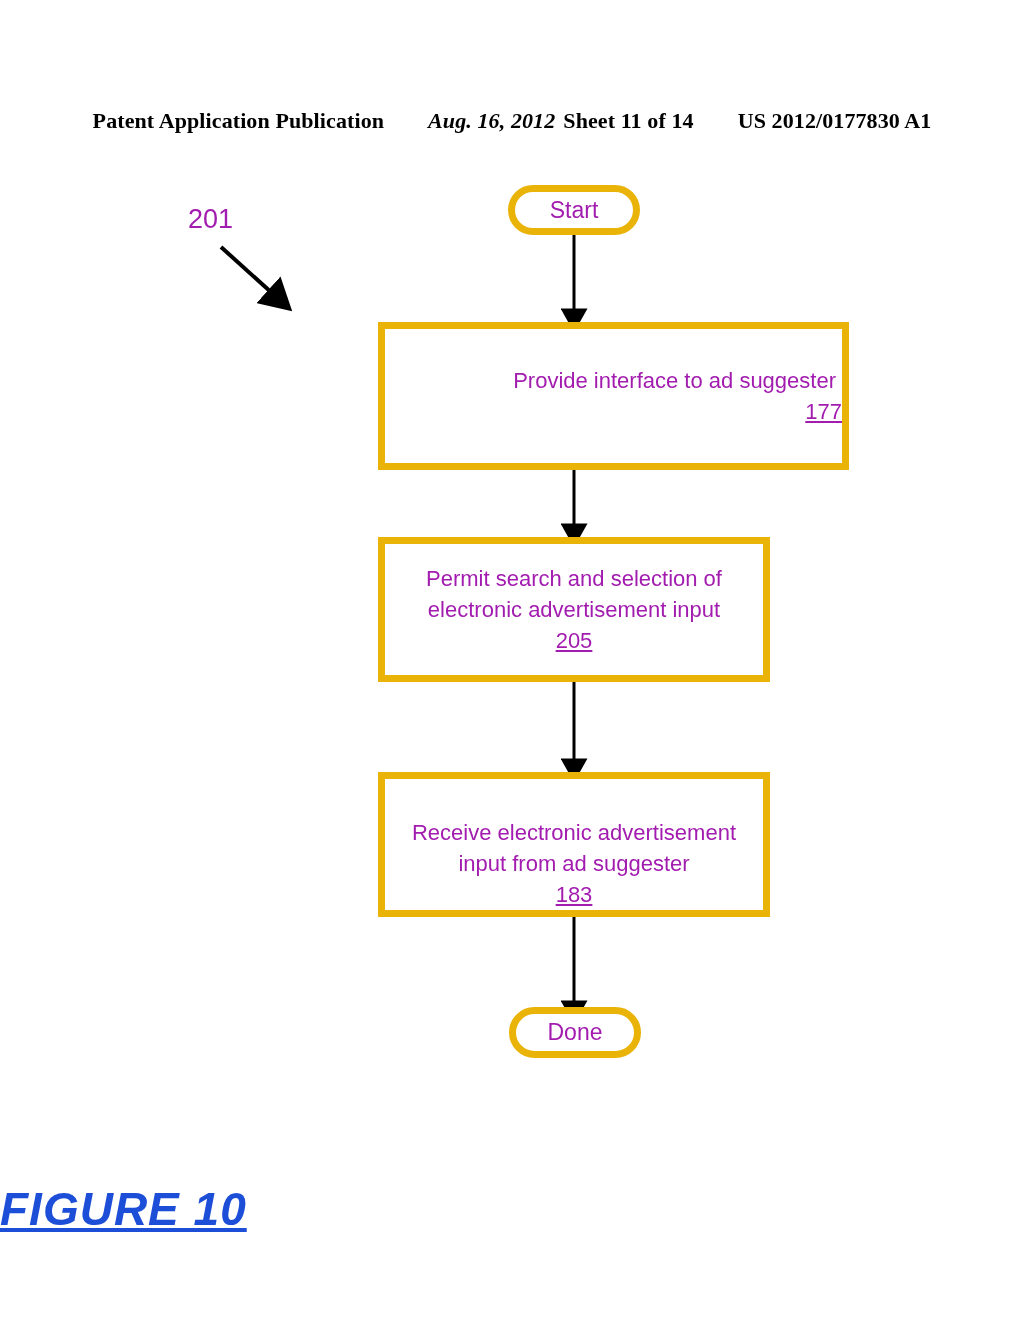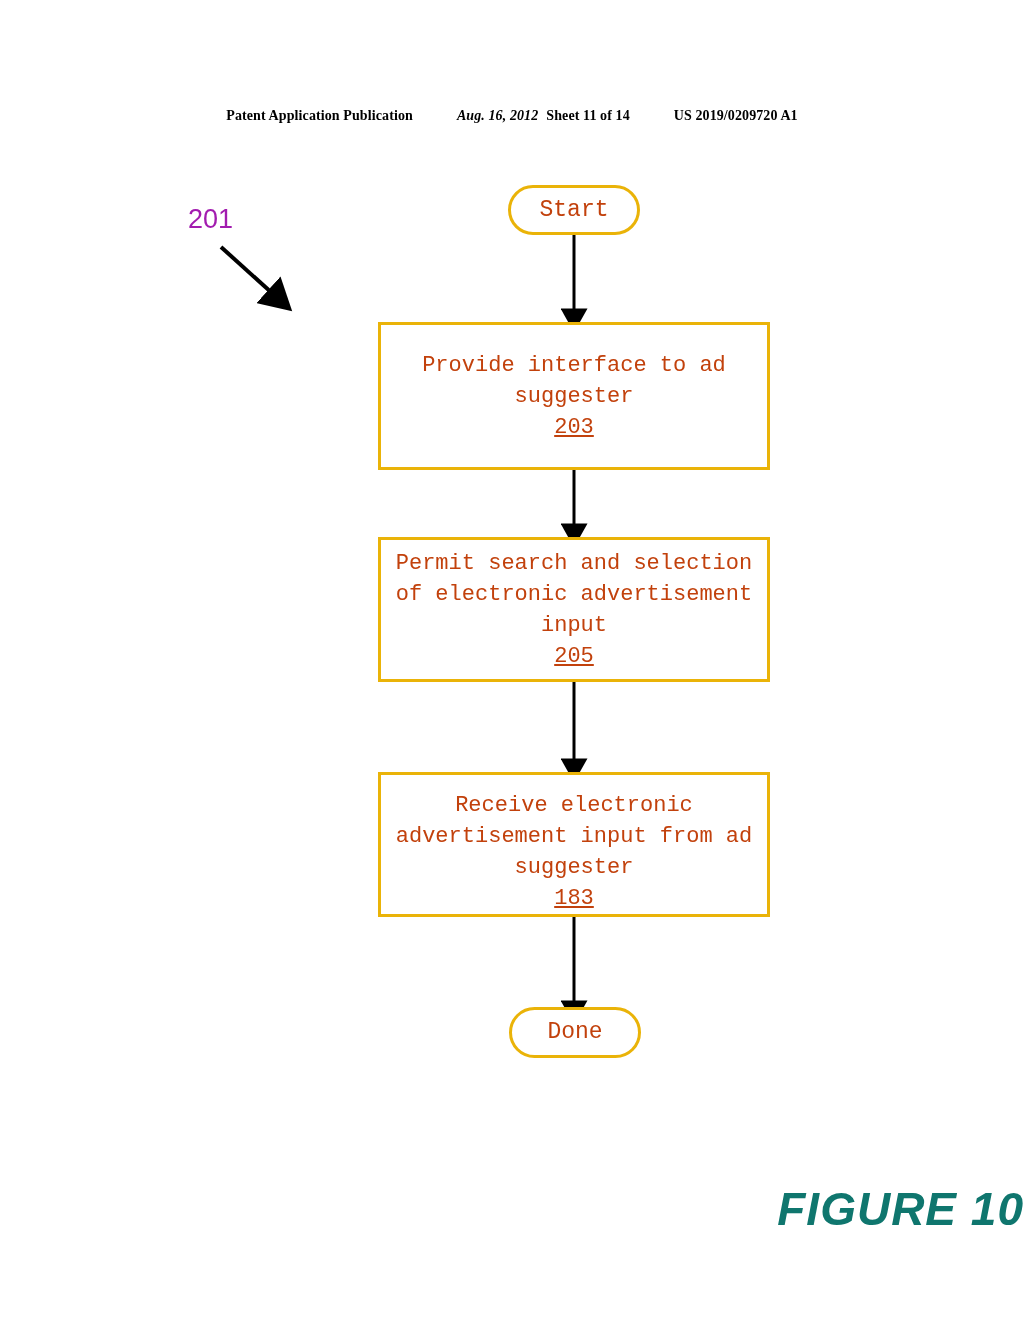--- a/index.html
+++ b/index.html
@@ -22,21 +22,21 @@
     position: absolute;
     left: 0;
     top: 88px;
     width: 1024px;
     height: 26px;
     display: flex;
     justify-content: center;
     align-items: baseline;
     font-family: "Liberation Serif", serif;
     font-weight: bold;
-    font-size: 14px;
+    font-size: 22px;
     letter-spacing: 0.1px;
     white-space: nowrap;
   }
   #page-header .hdr-pub   { margin-right: 44px; }
   #page-header .hdr-date  { margin-right: 8px; font-style: italic; }
   #page-header .hdr-sheet { margin-right: 44px; margin-top: 20px; }
   #page-header .hdr-num   { }
 
   
   #flowchart {
@@ -44,30 +44,30 @@
     left: 0;
     top: 0;
     width: 1024px;
     height: 1320px;
   }
 
   .node {
     position: absolute;
     box-sizing: border-box;
     background: #ffffff;
-    border: 3px solid #eab308;
+    border: 7px solid #eab308;
     display: flex;
     flex-direction: column;
     align-items: center;
     justify-content: center;
     text-align: center;
-    font-family: Liberation Mono, monospace;
+    font-family: Liberation Sans, sans-serif;
     font-size: 22px;
     line-height: 31px;
-    color: #c2410c;
+    color: #a21caf;
   }
 
   .terminal {
     border-radius: 26px;
     font-size: 23px;
   }
 
   .process .node-text {
     display: block;
     padding: 0 6px;
@@ -89,39 +89,40 @@
     color: #a21caf;
     white-space: nowrap;
   }
 
   
   #figure-caption {
     position: absolute;
     left: 0;
     top: 1182px;
     width: 1024px;
-    text-align: right;
+    text-align: left;
     font-family: "Liberation Sans", sans-serif;
     font-weight: bold;
     font-style: italic;
     font-size: 46px;
     letter-spacing: 1px;
-    color: #0f766e;
+    color: #1d4ed8;
+    text-decoration: underline;
   }
 
   svg { display: block; }
 </style>
 </head>
 <body>
 
 <div id="page-header">
   <span class="hdr-pub">Patent Application Publication</span>
   <span class="hdr-date">Aug. 16, 2012</span>
   <span class="hdr-sheet">Sheet 11 of 14</span>
-  <span class="hdr-num">US 2019/0209720 A1</span>
+  <span class="hdr-num">US 2012/0177830 A1</span>
 </div>
 
 <svg id="flowchart" viewBox="0 0 1024 1320" width="1024" height="1320" aria-hidden="true">
   <defs>
     <marker id="arrowhead" markerWidth="9" markerHeight="9" refX="1.2" refY="4.5" orient="auto" markerUnits="strokeWidth">
       <path d="M0,0 L0,9 L8,4.5 z" fill="#000000"></path>
     </marker>
   </defs>
 
   <line x1="574" y1="234" x2="574" y2="312" stroke="#000000" stroke-width="3" marker-end="url(#arrowhead)"></line>
@@ -134,23 +135,23 @@
 
   <line x1="221" y1="247" x2="272" y2="293" stroke="#000000" stroke-width="4" marker-end="url(#arrowhead)"></line>
 </svg>
 
 <div id="ref-201">201</div>
 
 <div class="node terminal" style="left:508px; top:185px; width:132px; height:50px;">
   <span>Start</span>
 </div>
 
-<div class="node process" style="left:378px; top:322px; width:392px; height:148px;">
+<div class="node process" style="left:378px; top:322px; width:471px; height:148px;align-items:flex-end;">
   <span class="node-text">Provide interface to ad suggester</span>
-  <span class="node-ref">203</span>
+  <span class="node-ref">177</span>
 </div>
 
 <div class="node process" style="left:378px; top:537px; width:392px; height:145px;">
   <span class="node-text">Permit search and selection of electronic advertisement input</span>
   <span class="node-ref">205</span>
 </div>
 
 <div class="node process" style="left:378px; top:772px; width:392px; height:145px;justify-content:flex-end;">
   <span class="node-text">Receive electronic advertisement input from ad suggester</span>
   <span class="node-ref">183</span>

